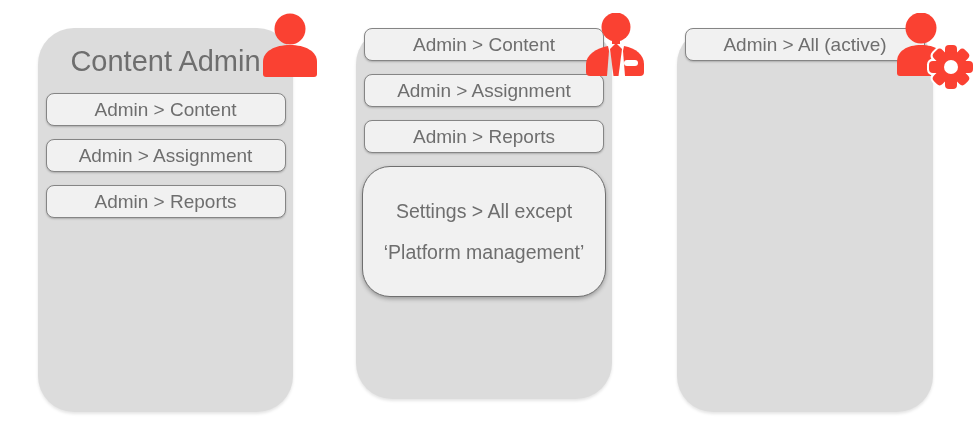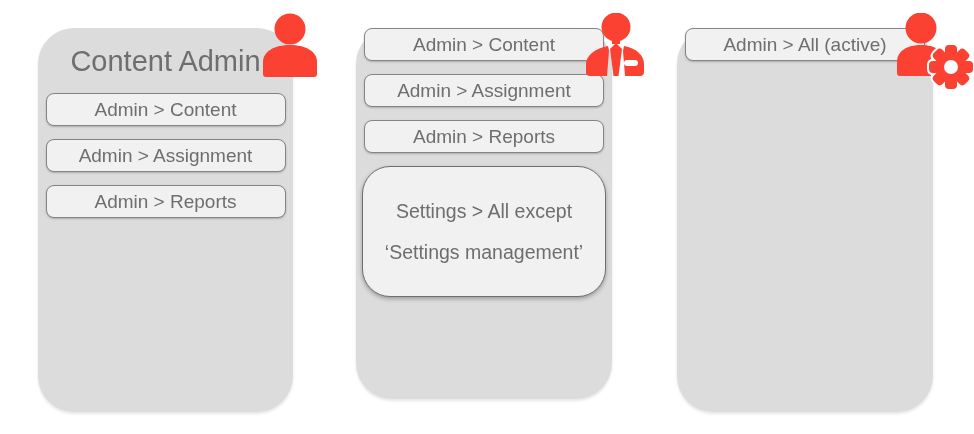--- a/index.html
+++ b/index.html
@@ -88,21 +88,21 @@
       <path class="icon-fill" d="M32 30 L38 36 L34.5 63 L29.5 63 L26 36 Z"></path>
       <path class="icon-fill" d="M24 33 C12 35 2 42 2 51 L2 59 Q2 63 6 63 L23 63 L25 38 Z"></path>
       <path class="icon-fill" d="M40 33 C52 35 60 42 60 51 L60 59 Q60 63 56 63 L41 63 L39 38 Z"></path>
       <rect class="icon-bg" x="40" y="47" width="14" height="6" rx="3"></rect>
     </svg>
     <div class="perm">Admin &gt; Content</div>
     <div class="perm">Admin &gt; Assignment</div>
     <div class="perm">Admin &gt; Reports</div>
     <div class="note">
       <div>Settings &gt; All except</div>
-      <div>‘Settings management’</div>
+      <div>‘Platform management’</div>
     </div>
   </section>
 
   <section class="card c3">
     <svg class="role-icon" width="80" height="78" viewBox="0 0 80 78" aria-hidden="true">
       <circle class="icon-fill" cx="26" cy="15" r="15.5"></circle>
       <path class="icon-fill" d="M26 32 C12 32 2 38 2 49 L2 60 Q2 63 5 63 L48 63 L50 49 C50 38 40 32 26 32 Z"></path>
 
       <g class="icon-bg">
         <rect x="32" y="45.5" width="48" height="17" rx="6"></rect>

